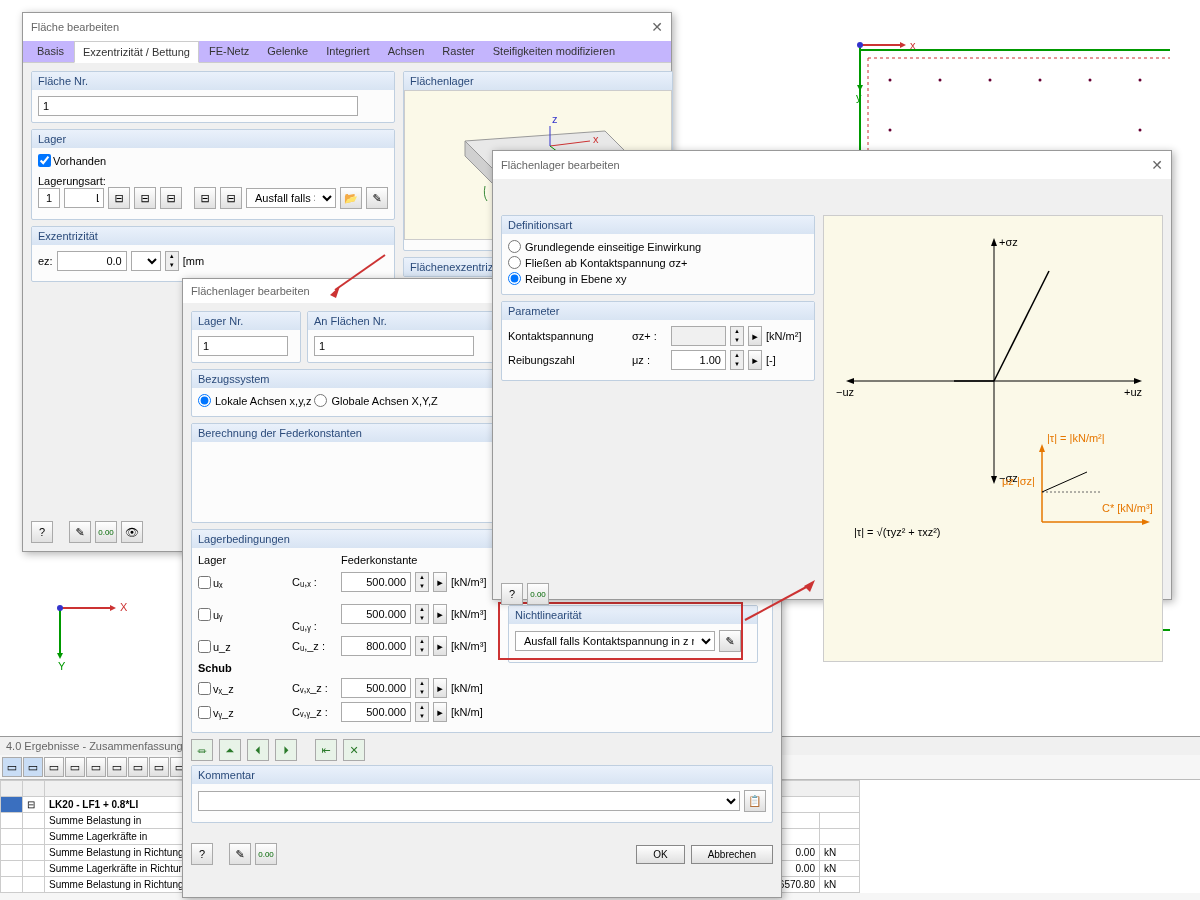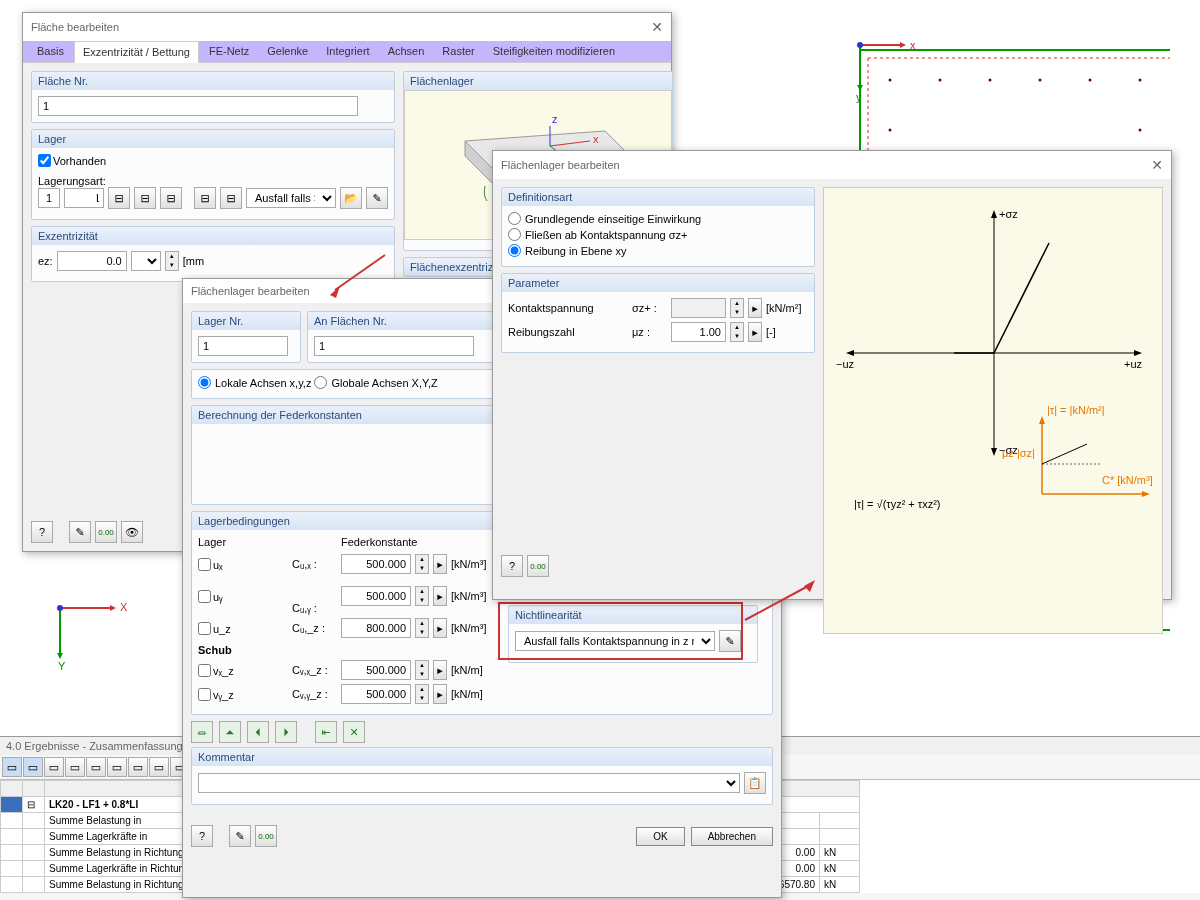--- a/index.html
+++ b/index.html
@@ -206,20 +206,21 @@
       <div class="section" style="flex:0 0 110px;">
         <div class="section-h">Lager Nr.</div>
         <div class="section-b"><input type="text" style="width: 90px;" value="1"></div>
       </div>
       <div class="section" style="flex:1;">
         <div class="section-h">An Flächen Nr.</div>
         <div class="section-b"><input type="text" style="width: 160px;" value="1"></div>
       </div>
     </div>
     <div class="section">
+      <div class="section-h">Bezugssystem</div>
       <div class="section-b">
         <div class="radio">
             <input type="radio" checked="" style=""> 
             <span>Lokale Achsen x,y,z</span>
           </div>
         <div class="radio">
             <input type="radio" style=""> 
             <span>Globale Achsen X,Y,Z</span>
           </div>
       </div>
@@ -359,21 +360,21 @@
 <svg class="red-arrow" style="left:740px;top:580px;width:80px;height:50px;z-index:11;">
   <line x1="5" y1="40" x2="70" y2="5" stroke="#c33" stroke-width="2"></line>
   <polygon points="75,0 64,6 70,12" fill="#c33"></polygon>
 </svg>
 
 <div id="dlg3" class="dialog">
   <div class="dlg-title" style="background:#fff;">
     <span>Flächenlager bearbeiten</span>
     <span class="close-x">✕</span>
   </div>
-  <div class="panel" style="display:flex; gap:8px; height:370px;">
+  <div class="panel" style="display:flex; gap:8px; height:370px;margin-top:28px;">
     <div style="flex:1;">
       <div class="section">
         <div class="section-h">Definitionsart</div>
         <div class="section-b">
           <div class="radio">
               <input type="radio" style=""> 
               <span>Grundlegende einseitige Einwirkung</span>
             </div>
           <div class="radio">
               <input type="radio" style=""> 

